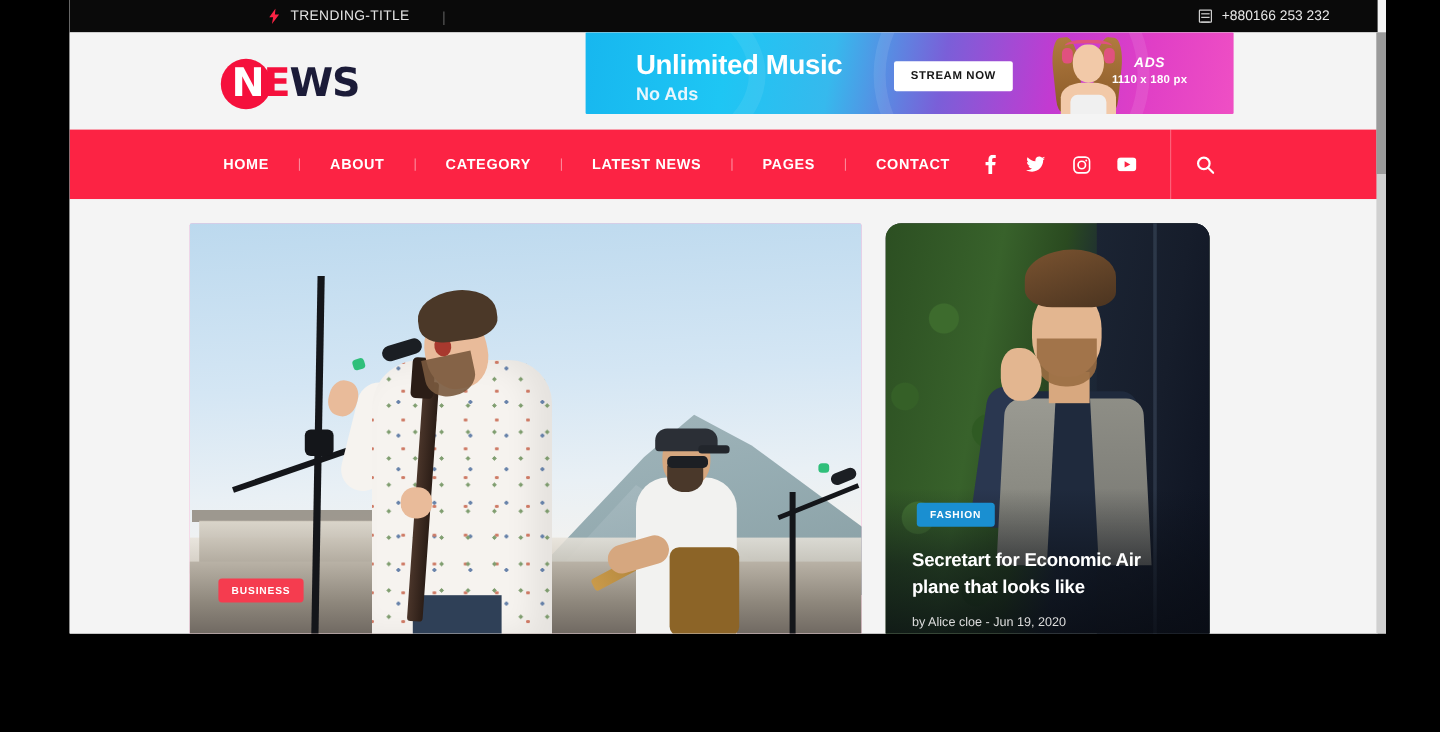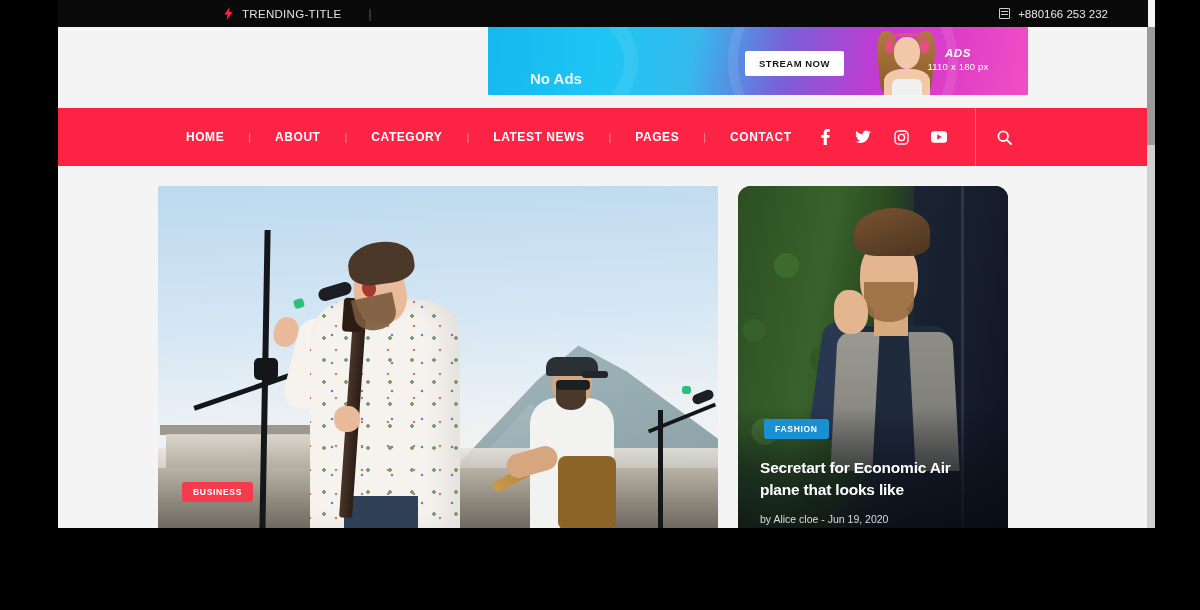--- a/index.html
+++ b/index.html
@@ -271,21 +271,21 @@
     color: #ffffff;
   }
   .ad-label-main {
     font-size: 11.5px;
     font-weight: 700;
     letter-spacing: .6px;
     font-style: italic;
   }
   .ad-label-sub {
     font-size: 9.5px;
-    font-weight: 400;
+    font-weight: 700;
     margin-top: 2px;
     letter-spacing: .2px;
   }
 
   
   .navbar {
     height: 58px;
     background: #fc2344;
     display: flex;
     align-items: stretch;
@@ -844,24 +844,29 @@
             <span class="topbar-sep">|</span>
           </div>
           <div class="topbar-phone">
             <span class="phone-icon"></span>
             <span>+880166 253 232</span>
           </div>
         </div>
       </div>
 
       <div class="header">
+        <div class="logo">
+          <span class="logo-circle"></span>
+          <span class="logo-text"><span class="logo-n">N</span><span class="logo-e">E</span><span class="logo-ws">WS</span></span>
+        </div>
 
         <div class="ad-banner">
           <div class="ad-swoosh"></div>
           <div class="ad-swoosh2"></div>
+          <div class="ad-title">Unlimited Music</div>
           <div class="ad-sub">No Ads</div>
           <button class="ad-cta">STREAM NOW</button>
           <div class="ad-person">
             <div class="ad-hair-l"></div>
             <div class="ad-hair-r"></div>
             <div class="ad-face"></div>
             <div class="ad-body"></div>
             <div class="ad-top"></div>
             <div class="ad-headband"></div>
             <div class="ad-cup-l"></div>

